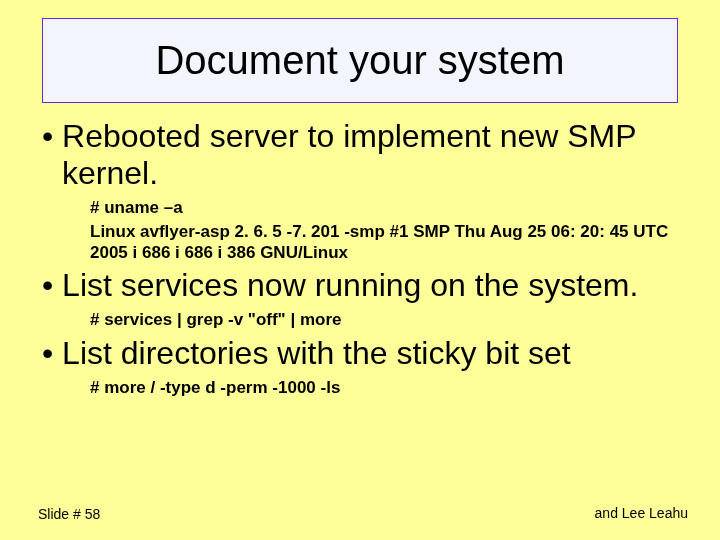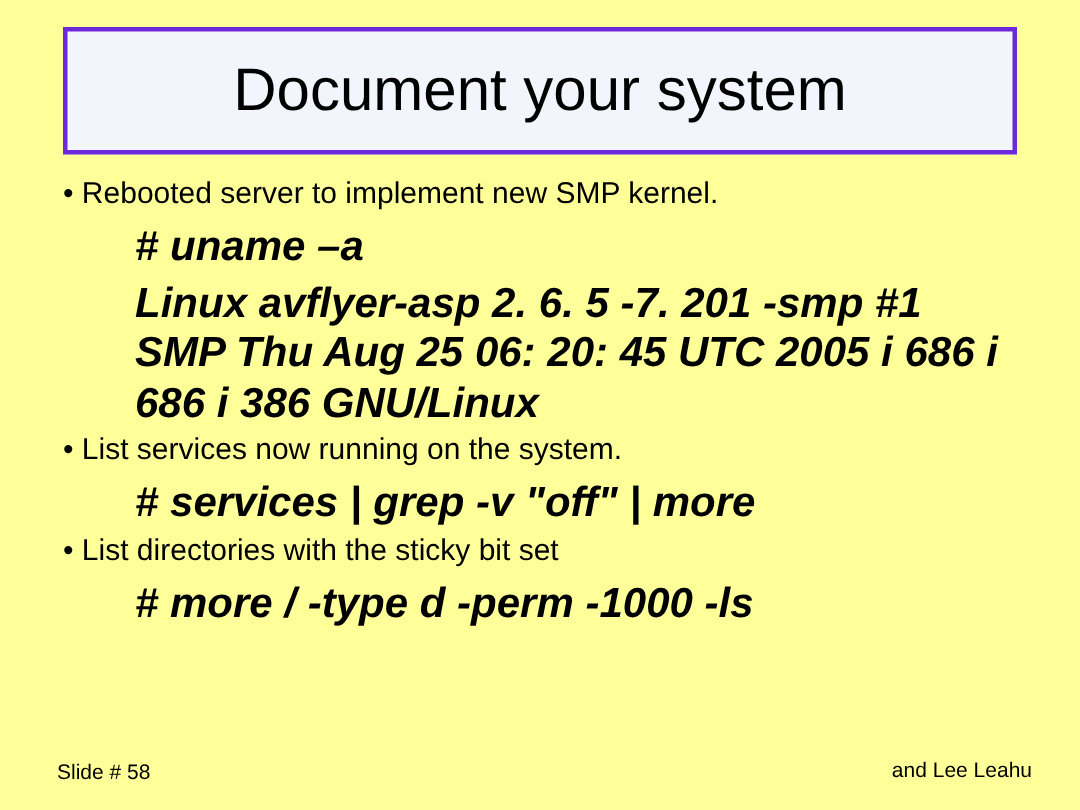--- a/index.html
+++ b/index.html
@@ -9,49 +9,48 @@
     font-family: Arial, Helvetica, sans-serif;
     position: relative;
   }
   .title-box {
     position: absolute;
     top: 18px;
     left: 42px;
     width: 636px;
     height: 85px;
     background: #f2f6fc;
-    border: 3px solid #6d28d9;
+    border: 1px solid #6d28d9;
     display: flex;
     align-items: center;
     justify-content: center;
   }
   .title {
     font-size: 40px;
     color: #000;
     font-weight: normal;
   }
   .content {
     position: absolute;
     top: 118px;
     left: 42px;
     width: 636px;
   }
   .bullet {
-    font-size: 20px;
+    font-size: 32px;
     color: #000;
     margin-bottom: 6px;
     padding-left: 20px;
     text-indent: -20px;
   }
   .bullet::before {
     content: "• ";
   }
   .sub {
-    font-size: 28px;
-    font-style: italic;
+    font-size: 17px;
     font-weight: bold;
     color: #000;
     margin-left: 48px;
     margin-bottom: 4px;
     line-height: 1.2;
   }
   .footer {
     position: absolute;
     bottom: 18px;
     left: 0;

